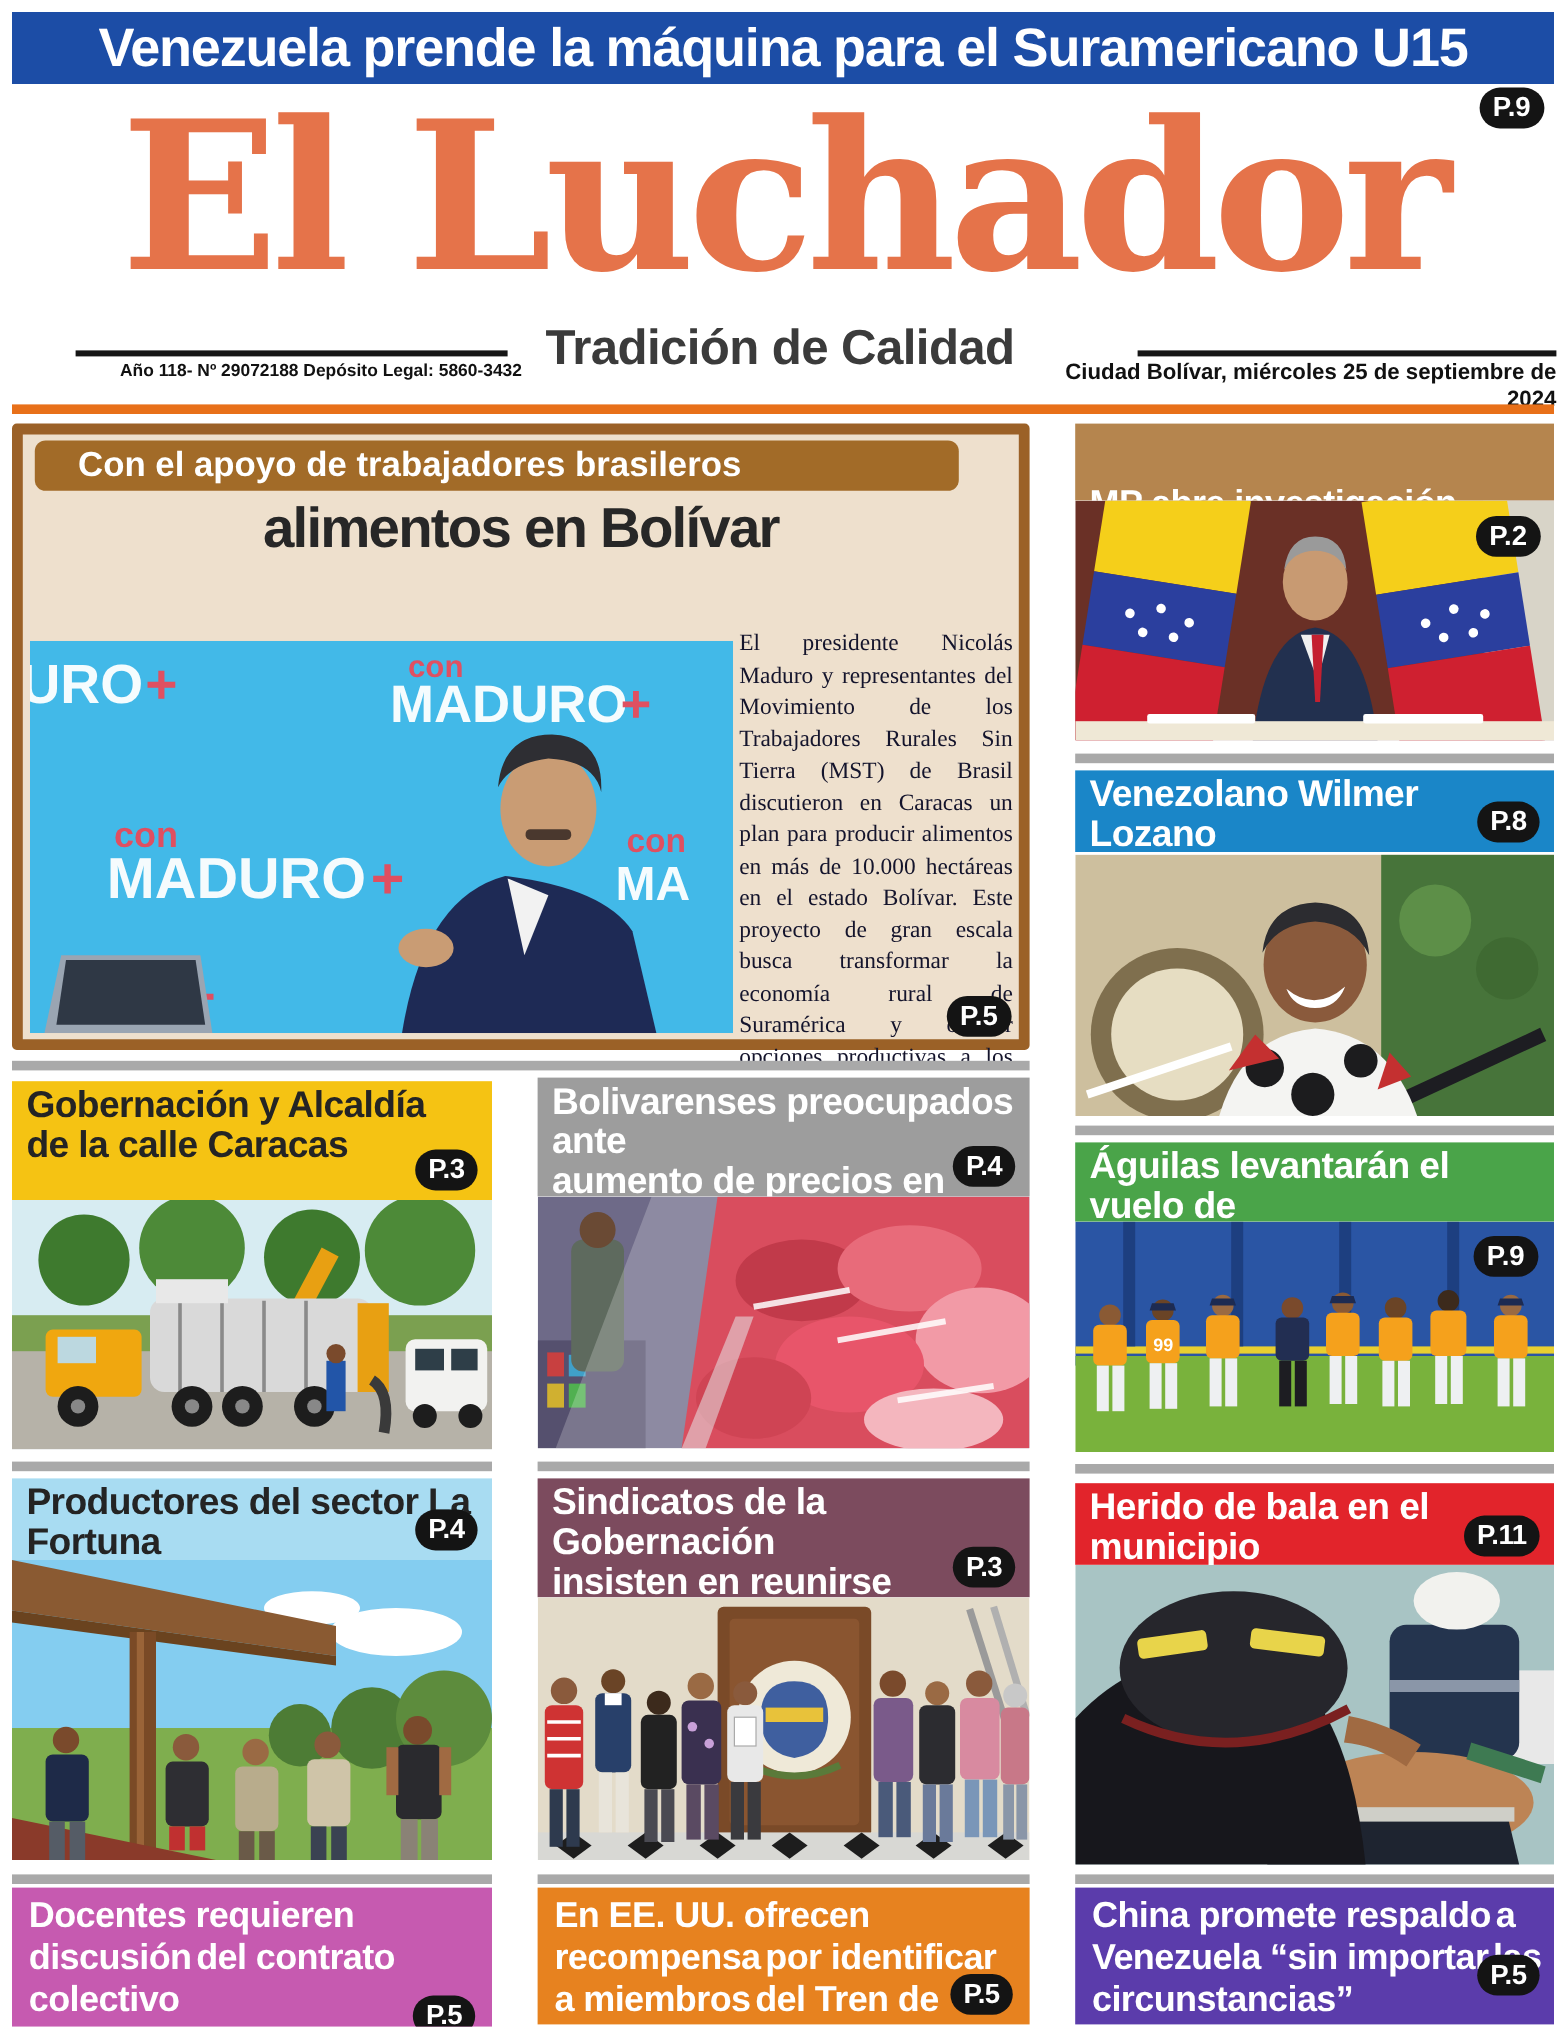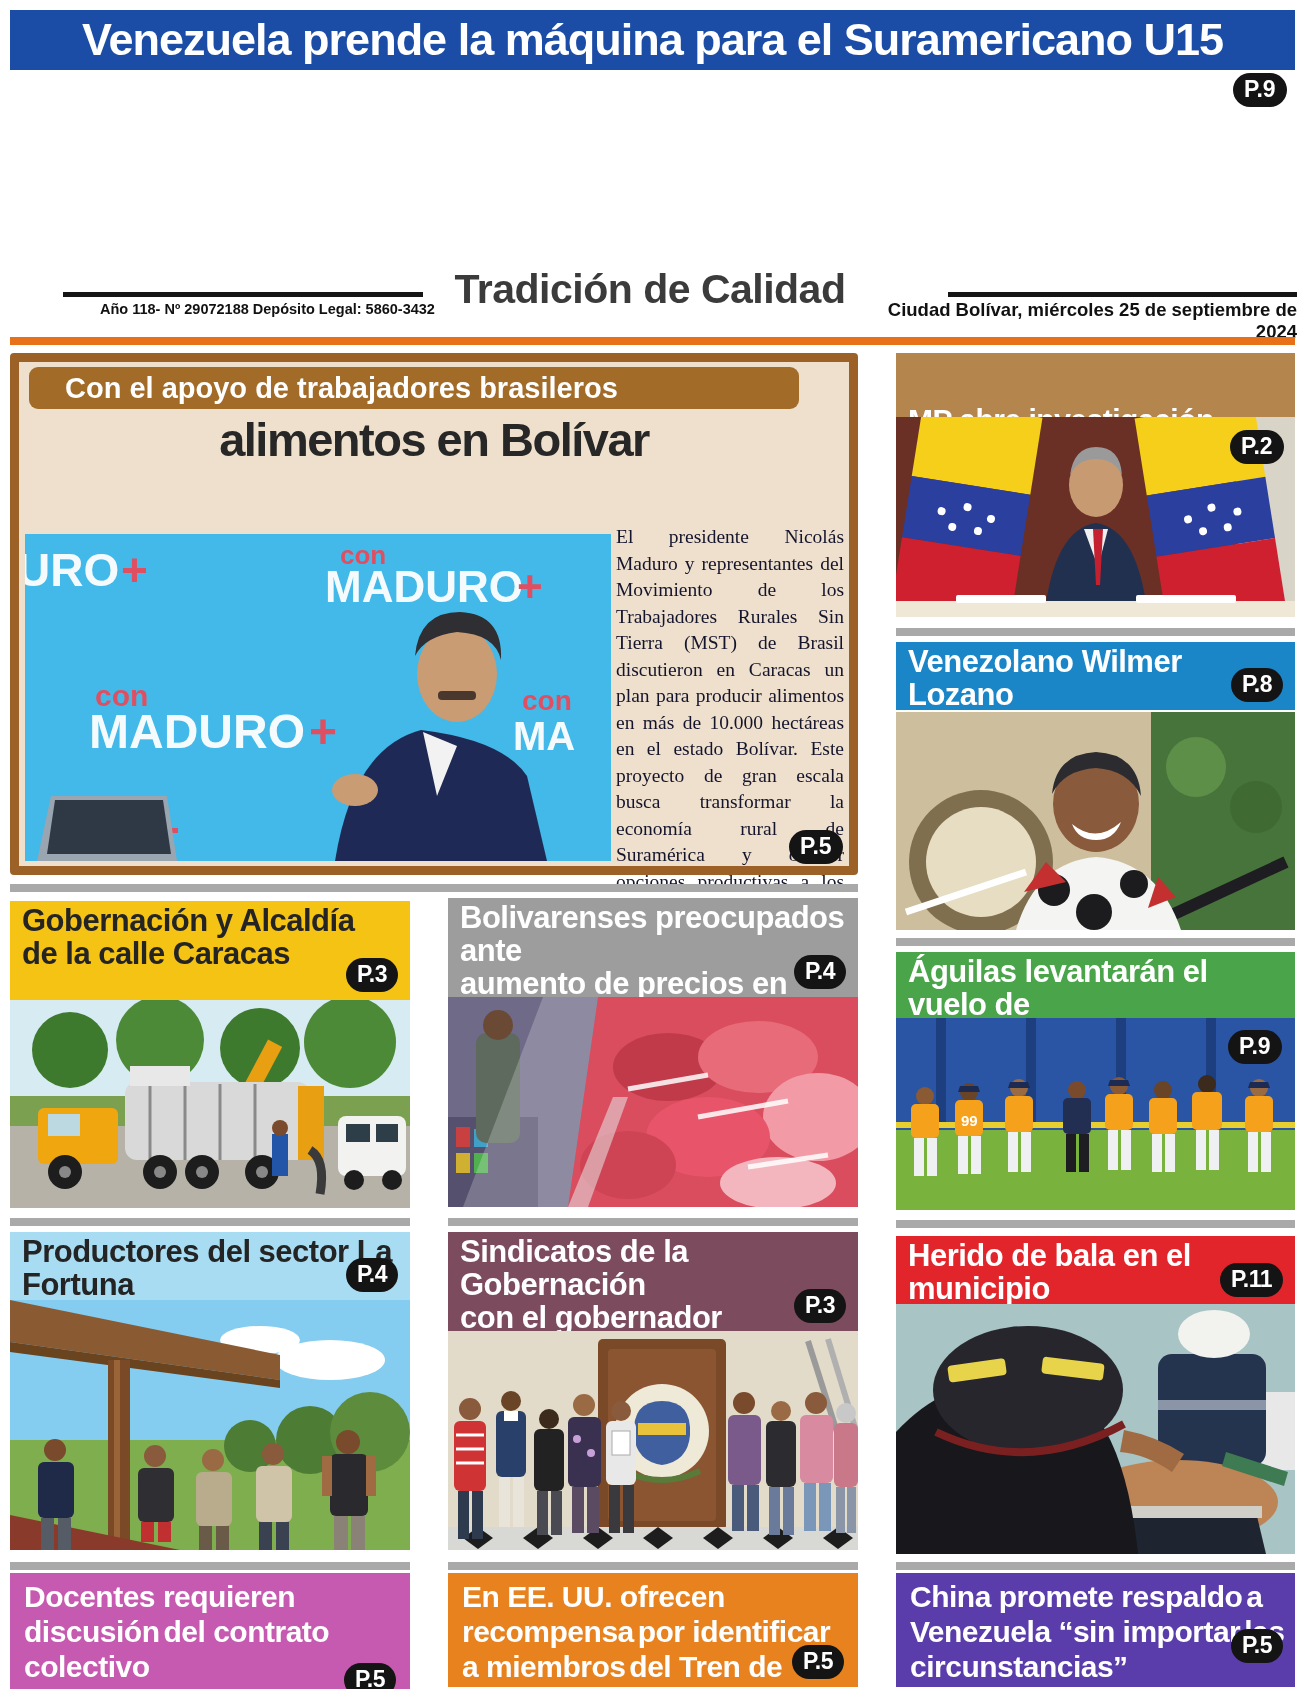--- a/index.html
+++ b/index.html
@@ -46,20 +46,21 @@
   .photo svg{display:block;width:100%;height:100%;}
 </style>
 </head>
 <body>
 
 <div class="page">
 
   <div class="abs banner" style="background: rgb(28, 77, 166);">Venezuela prende la máquina para el Suramericano U15</div>
   <span class="badge abs" style="left:1233px;top:73px;">P.9</span>
 
+  <div class="abs masthead">El Luchador</div>
   <div class="abs tagrule" style="left:63px;top:292px;width:360px;"></div>
   <div class="abs tagline">Tradición de Calidad</div>
   <div class="abs tagrule" style="left:948px;top:292px;width:349px;"></div>
   <div class="abs edition">Año 118- Nº 29072188 Depósito Legal: 5860-3432</div>
   <div class="abs dateline">Ciudad Bolívar, miércoles 25 de septiembre de 2024</div>
   <div class="abs orangerule" style="background: rgb(232, 112, 25);"></div>
 
   <div class="abs mainbox">
     <div class="abs kicker" style="background: rgb(162, 107, 40);">Con el apoyo de trabajadores brasileros</div>
     <div class="abs mainhl">
@@ -418,20 +419,21 @@
           <line x1="250" y1="120" x2="340" y2="104"></line>
           <line x1="300" y1="170" x2="380" y2="158"></line>
       </g>
       <path d="M120,210 L165,100 L180,100 L140,210 Z" fill="#e8f4f4" opacity="0.5"></path>
     </svg>
   </div>
   <div class="divider" style="left:448px;top:1218px;width:410px;"></div>
 
   <div class="head h31" style="left: 448px; top: 1232px; width: 410px; height: 99px; background: rgb(124, 75, 94);">
     <span class="ln">Sindicatos de la Gobernación</span>
+    <span class="ln">insisten en reunirse</span>
     <span class="ln">con el gobernador</span>
     <span class="badge" style="position:absolute;right:12px;bottom:8px;">P.3</span>
   </div>
   <div class="photo" style="left:448px;top:1331px;width:410px;height:219px;" aria-label="Grupo sindical con documento frente al escudo de la Gobernación">
     <svg viewBox="0 0 410 219" preserveAspectRatio="none">
       <rect width="410" height="219" fill="#e3dbc9"></rect>
       <line x1="360" y1="10" x2="395" y2="120" stroke="#9a9a9a" stroke-width="6"></line>
       <line x1="380" y1="8" x2="408" y2="100" stroke="#b0b0b0" stroke-width="6"></line>
       <rect x="150" y="8" width="128" height="192" rx="5" fill="#7a4a28"></rect>
       <rect x="160" y="18" width="108" height="172" rx="4" fill="#8a5530"></rect>

